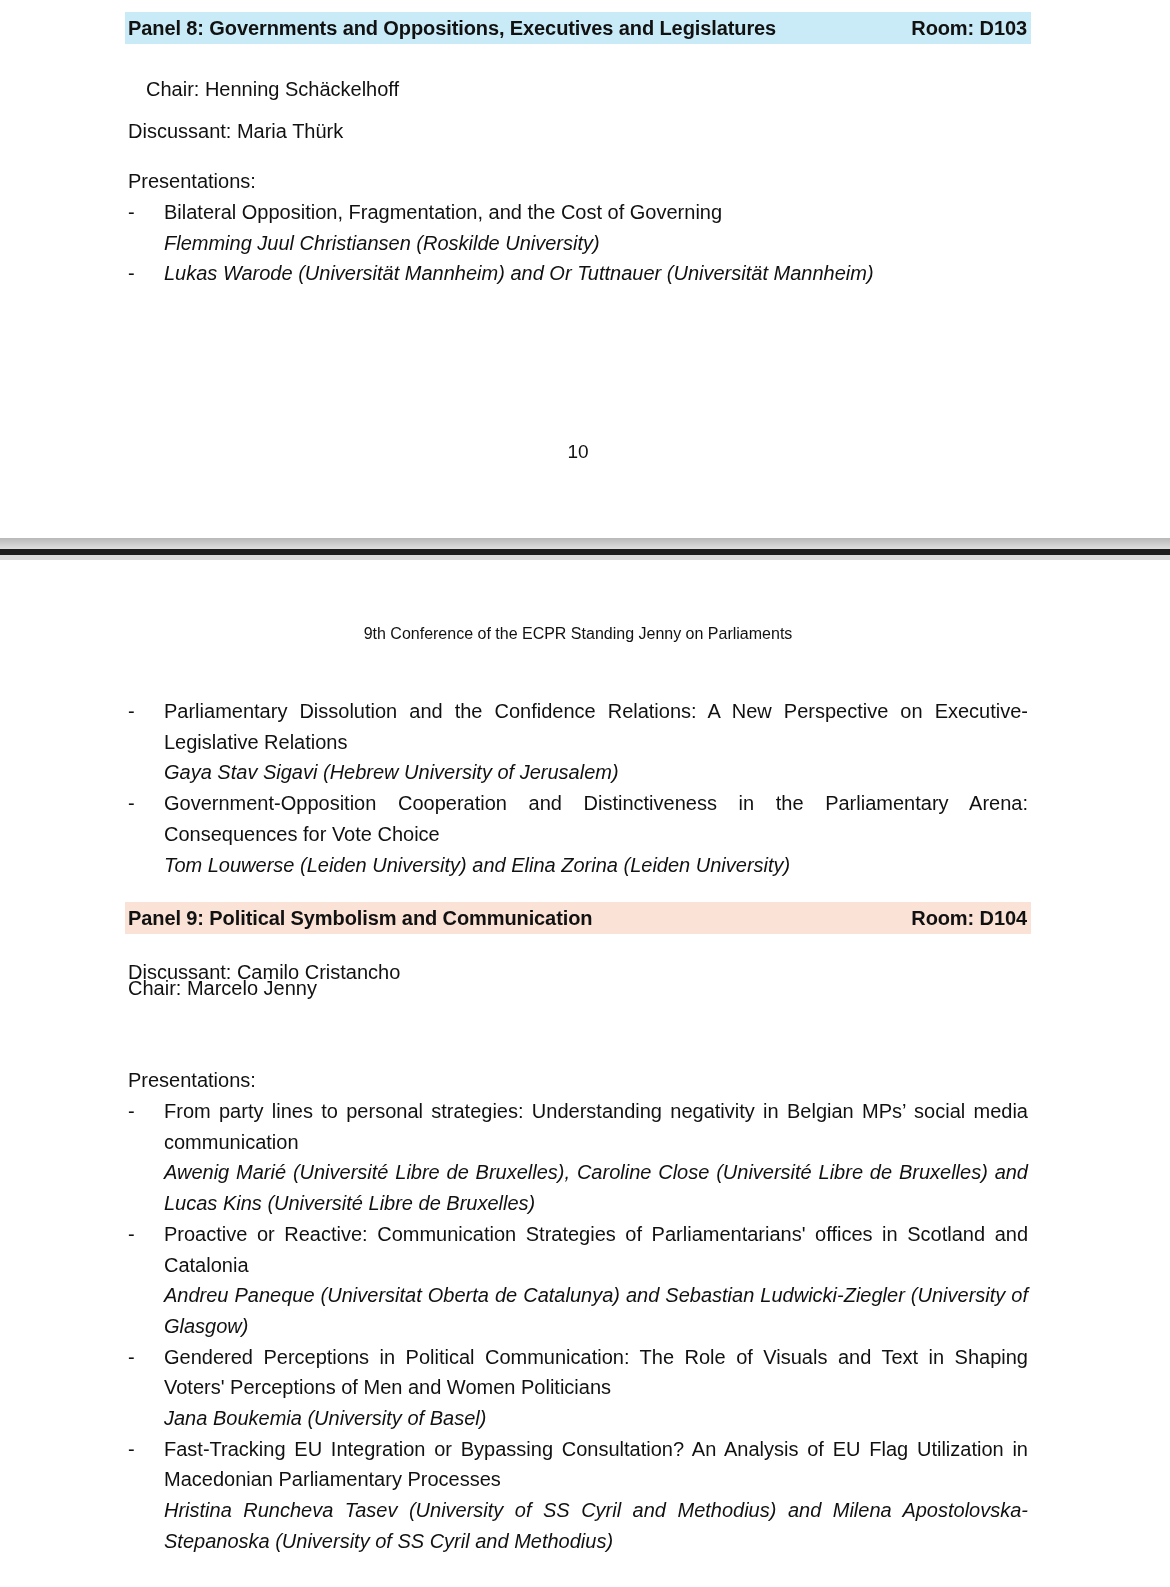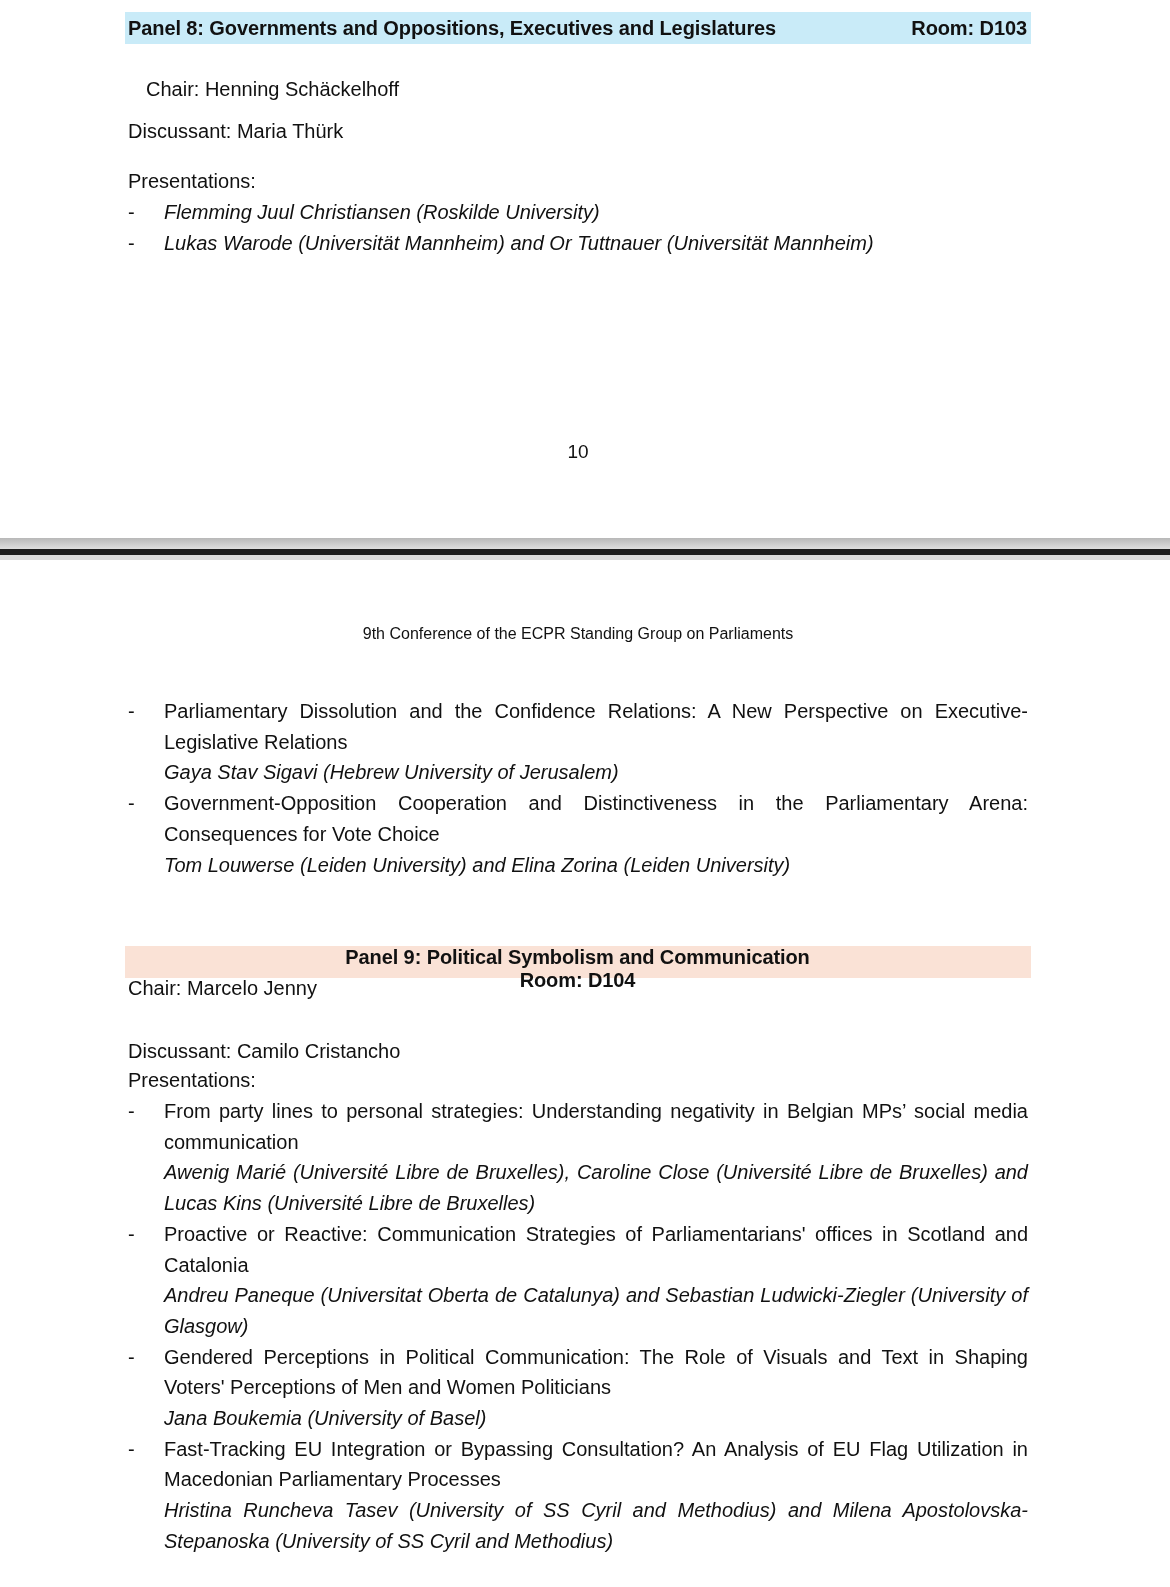--- a/index.html
+++ b/index.html
@@ -58,59 +58,60 @@
   </div>
 
   <div class="line" style="top:74px;margin-left:18px;">Chair: Henning Schäckelhoff</div>
   <div class="line" style="top:116px;">Discussant: Maria Thürk</div>
 
   <div class="line" style="top:166px;">Presentations:</div>
 
   <div class="pres" style="top:197px;">
     <div class="pres-item">
       <span class="bullet">-</span>
+      <div class="ptitle">Bilateral Opposition, Fragmentation, and the Cost of Governing</div>
       <div class="pauthors">Flemming Juul Christiansen (Roskilde University)</div>
     </div>
     <div class="pres-item">
       <span class="bullet">-</span>
       <div class="pauthors">Lukas Warode (Universität Mannheim) and Or Tuttnauer (Universität Mannheim)</div>
     </div>
   </div>
 
   <div class="page-number">10</div>
 </div>
 
 <div class="separator sep-shadow"></div>
 <div class="separator sep-dark"></div>
 <div class="separator sep-light"></div>
 
 <div class="page page-bottom"></div>
 
-<div class="running-header">9th Conference of the ECPR Standing Group on Parliaments</div>
+<div class="running-header">9th Conference of the ECPR Standing Jenny on Parliaments</div>
 
 <div class="pres" style="top:696px;">
   <div class="pres-item">
     <span class="bullet">-</span>
     <div class="ptitle">Parliamentary Dissolution and the Confidence Relations: A New Perspective on Executive-Legislative Relations</div>
     <div class="pauthors">Gaya Stav Sigavi (Hebrew University of Jerusalem)</div>
   </div>
   <div class="pres-item">
     <span class="bullet">-</span>
     <div class="ptitle">Government-Opposition Cooperation and Distinctiveness in the Parliamentary Arena: Consequences for Vote Choice</div>
     <div class="pauthors">Tom Louwerse (Leiden University) and Elina Zorina (Leiden University)</div>
   </div>
 </div>
 
-<div class="panel-header peach" style="top:946px;flex-direction:column;">
+<div class="panel-header peach" style="top:902px;">
   <span>Panel 9: Political Symbolism and Communication</span>
   <span>Room: D104</span>
 </div>
 
 <div class="line" style="top:973px;">Chair: Marcelo Jenny</div>
-<div class="line" style="top:1036px;">Discussant: Camilo Cristancho</div>
+<div class="line" style="top:957px;">Discussant: Camilo Cristancho</div>
 
 <div class="line" style="top:1065px;">Presentations:</div>
 
 <div class="pres" style="top:1096px;">
   <div class="pres-item">
     <span class="bullet">-</span>
     <div class="ptitle">From party lines to personal strategies: Understanding negativity in Belgian MPs’ social media communication</div>
     <div class="pauthors">Awenig Marié (Université Libre de Bruxelles), Caroline Close (Université Libre de Bruxelles) and Lucas Kins (Université Libre de Bruxelles)</div>
   </div>
   <div class="pres-item">

